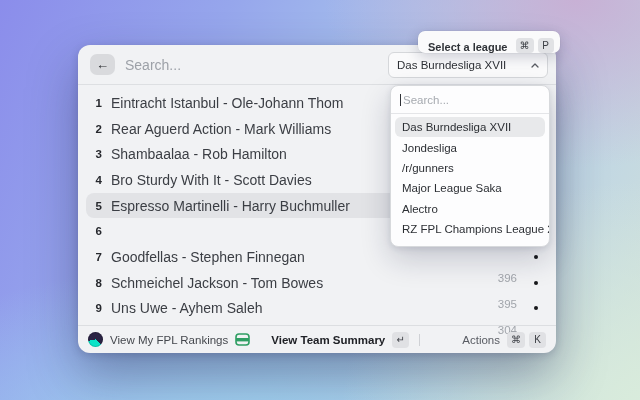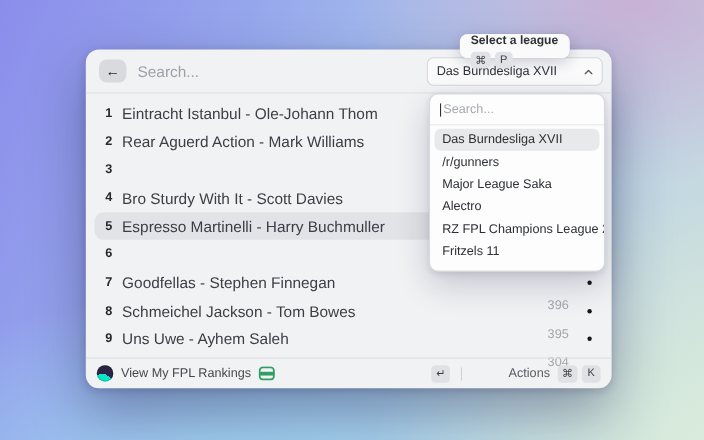--- a/index.html
+++ b/index.html
@@ -94,21 +94,21 @@
     height:20.4px; display:flex; align-items:center; padding:0 7px;
     border-radius:6px; font-size:11.5px; color:#2c2f34; white-space:nowrap;
   }
   .dd-option.selected { background:#e8e9eb; }
 
   
   .tooltip {
     position:absolute; left:418px; top:31px; height:22px; z-index:9;
     background:#fafafb; border-radius:7px;
     box-shadow:0 4px 14px rgba(20,25,60,.20), 0 0 0 0.5px rgba(0,0,0,.06);
-    display:flex; align-items:flex-start; gap:4px; padding:0 6px 0 10px;flex-direction:column;
+    display:flex; align-items:flex-end; gap:4px; padding:0 6px 0 10px;
   }
   .tooltip-label { font-size:11px; font-weight:700; color:#2f3237; margin-right:4px; }
   .tooltip .key { background:#e1e2e5; height:15px; min-width:16px; }
 </style>
 </head>
 <body>
 
 <div class="stage">
 
   <div class="window">
@@ -130,20 +130,21 @@
         <div class="row">
           <span class="rank">1</span>
           <span class="title">Eintracht Istanbul - Ole-Johann Thom</span>
         </div>
         <div class="row">
           <span class="rank">2</span>
           <span class="title">Rear Aguerd Action - Mark Williams</span>
         </div>
         <div class="row">
           <span class="rank">3</span>
+          <span class="title">Shambaalaa - Rob Hamilton</span>
         </div>
         <div class="row">
           <span class="rank">4</span>
           <span class="title">Bro Sturdy With It - Scott Davies</span>
         </div>
         <div class="row selected">
           <span class="rank">5</span>
           <span class="title">Espresso Martinelli - Harry Buchmuller</span>
         </div>
         <div class="row">
@@ -170,39 +171,41 @@
       </div>
 
     <div class="footer">
       <div class="fpl-logo"></div>
       <span class="footer-label">View My FPL Rankings</span>
       <svg class="list-icon" width="15" height="13" viewBox="0 0 15 13">
         <rect x="1" y="1" width="13" height="11" rx="3" fill="none" stroke="#2f9e63" stroke-width="1.6"></rect>
         <rect x="1" y="5" width="13" height="3.4" fill="#2f9e63"></rect>
       </svg>
       <div class="footer-right">
+        <span class="primary-label">View Team Summary</span>
         <span class="key">↵</span>
         <span class="vdiv"></span>
         <span class="secondary-label">Actions</span>
         <span style="display:inline-flex;gap:4px;">
             <span class="key">⌘</span>
             <span class="key">K</span>
           </span>
       </div>
     </div>
 
   </div>
 
   <div class="dropdown">
     <div class="dd-search">
       <span class="caret"></span>
       <span class="dd-ph">Search...</span>
     </div>
     <div class="dd-options">
         <div class="dd-option selected">Das Burndesliga XVII</div>
+        <div class="dd-option">Jondesliga</div>
         <div class="dd-option">/r/gunners</div>
         <div class="dd-option">Major League Saka</div>
         <div class="dd-option">Alectro</div>
         <div class="dd-option">RZ FPL Champions League 22/23</div>
         <div class="dd-option">Fritzels 11</div>
       </div>
   </div>
 
   <div class="tooltip">
     <span class="tooltip-label">Select a league</span>

